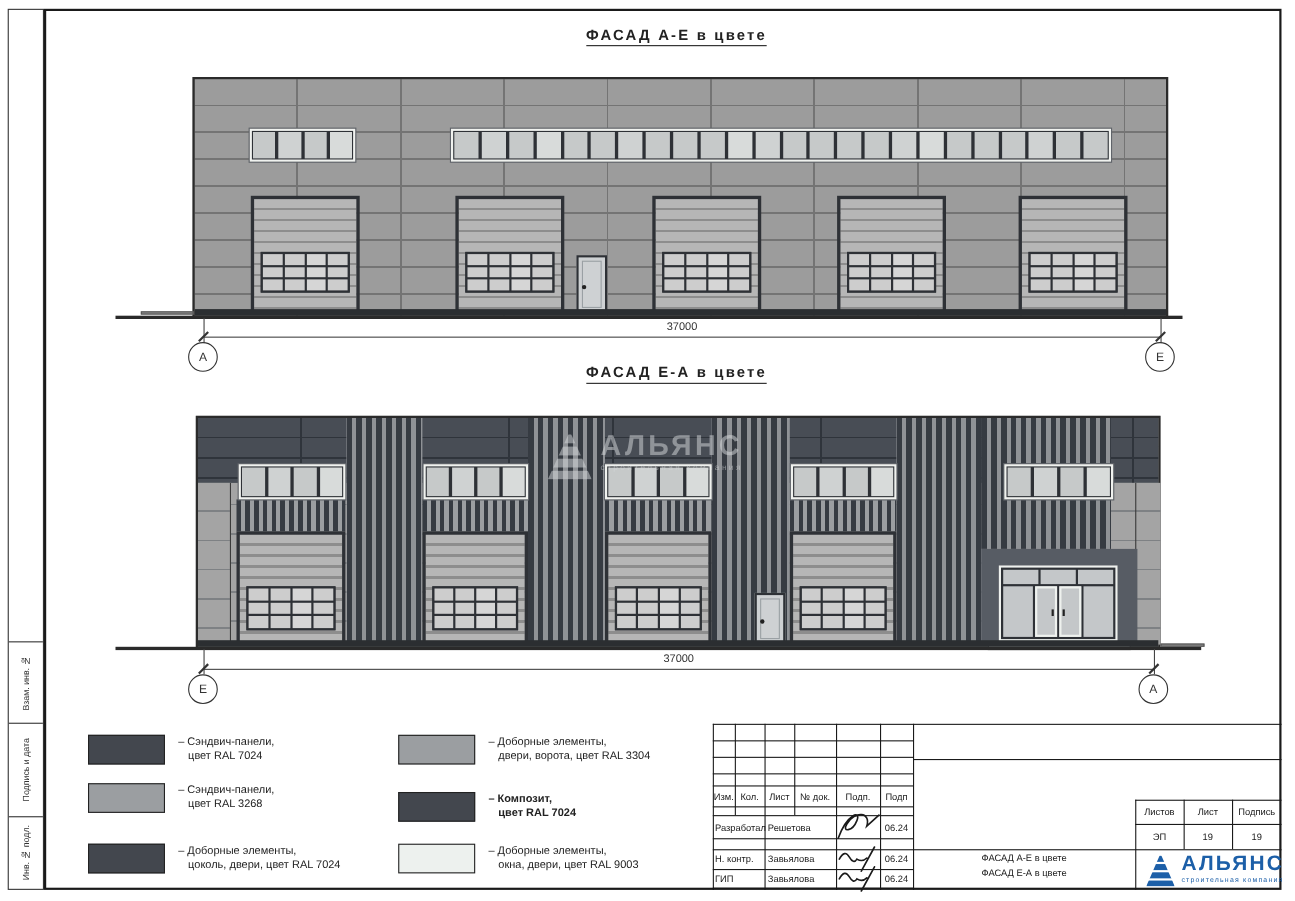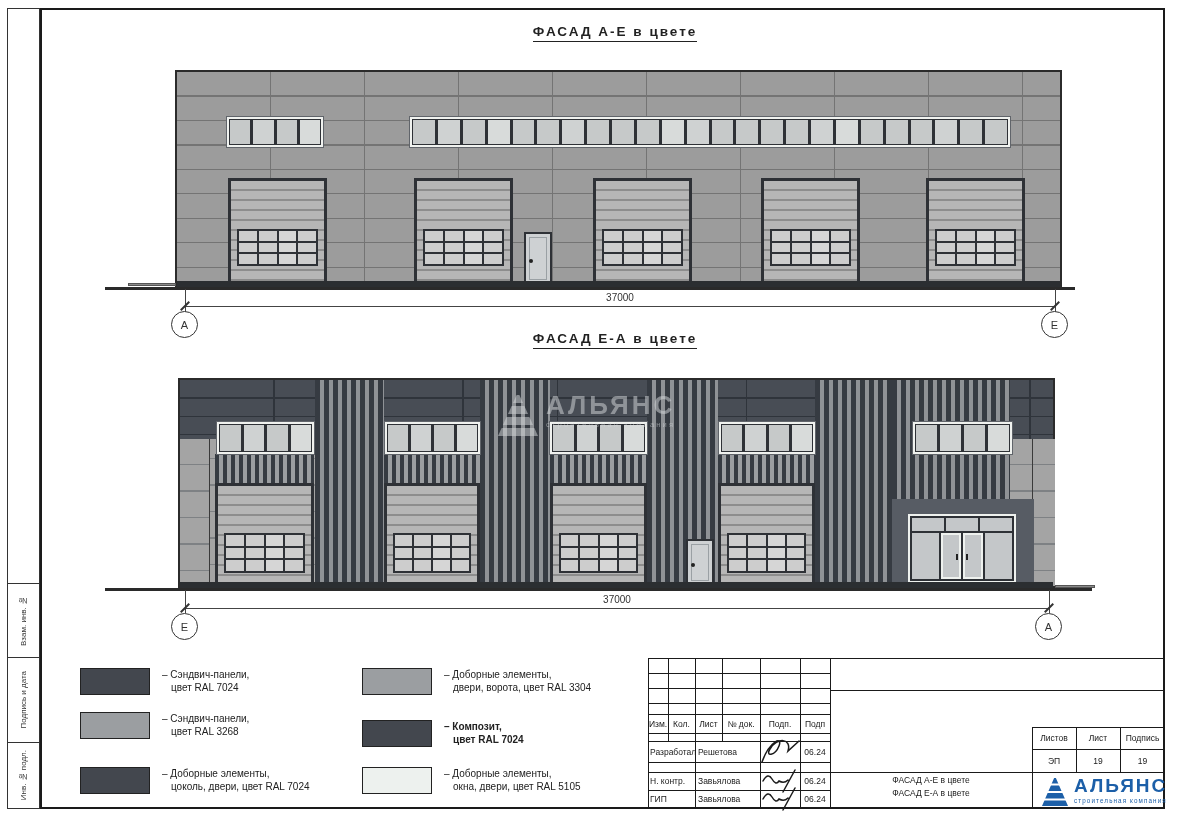--- a/index.html
+++ b/index.html
@@ -424,21 +424,21 @@
     <div class="l2">двери, ворота, цвет RAL 3304</div>
   </div>
   <div class="sw" style="left: 362px; top: 720px; background: rgb(67, 71, 78);"></div>
   <div class="ltext" style="left:444px;top:720px;font-weight:bold;">
     <div>– Композит,</div>
     <div class="l2">цвет RAL 7024</div>
   </div>
   <div class="sw" style="left: 362px; top: 767px; background: rgb(237, 241, 238);"></div>
   <div class="ltext" style="left:444px;top:767px;">
     <div>– Доборные элементы,</div>
-    <div class="l2">окна, двери, цвет RAL 5105</div>
+    <div class="l2">окна, двери, цвет RAL 9003</div>
   </div>
 
   <div class="hl" style="left:648px;top:658px;width:517px;"></div>
   <div class="vl" style="left:648px;top:658px;height:151px;"></div>
   <div class="hl" style="left:648px;top:673px;width:182px;"></div>
   <div class="hl" style="left:648px;top:688px;width:182px;"></div>
   <div class="hl" style="left:648px;top:703px;width:182px;"></div>
   <div class="hl" style="left:648px;top:714px;width:182px;"></div>
   <div class="hl" style="left:648px;top:733px;width:182px;"></div>
   <div class="hl" style="left:648px;top:741px;width:182px;"></div>

